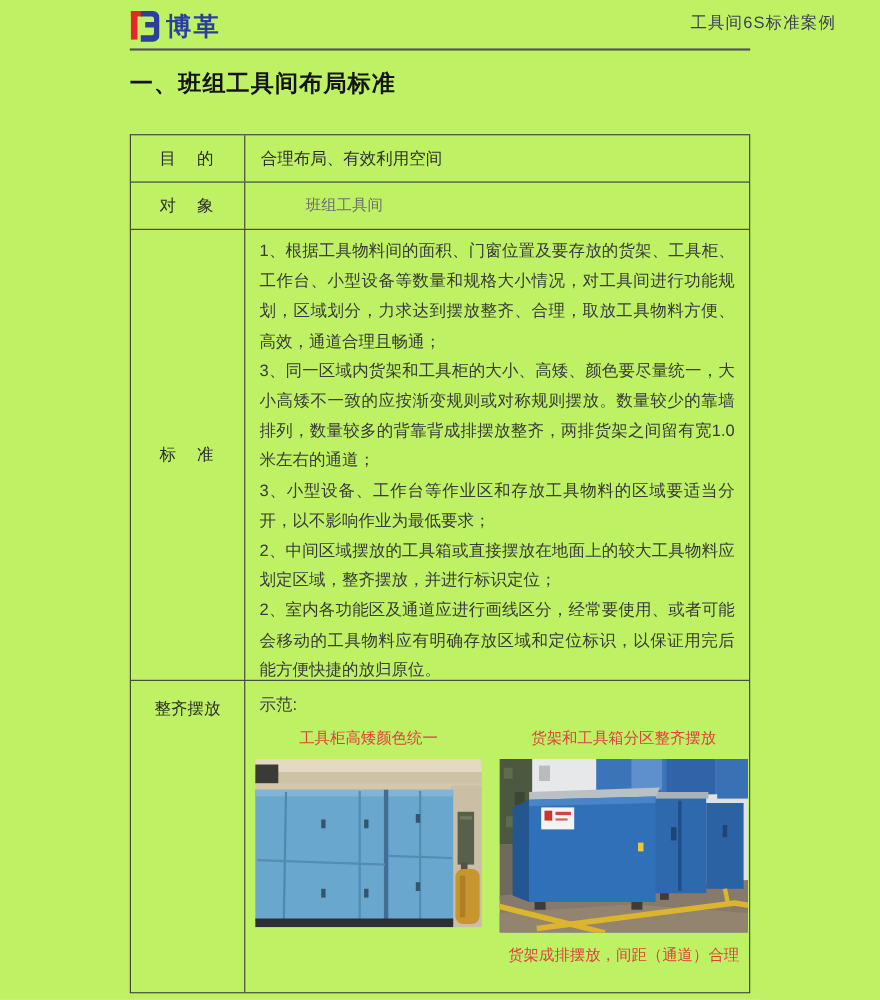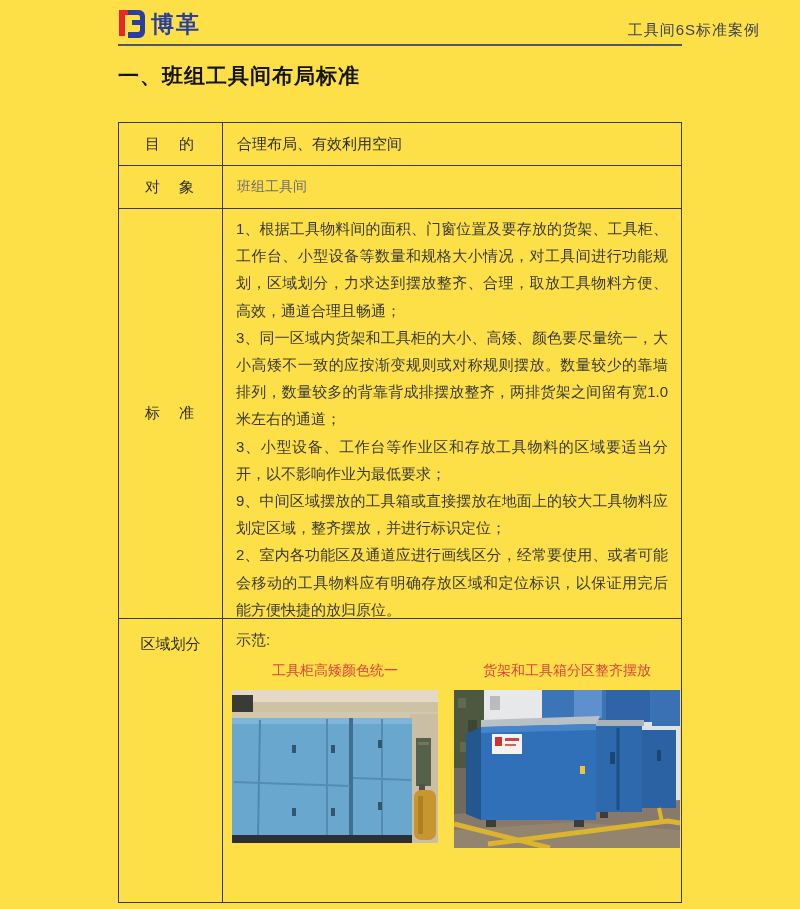--- a/index.html
+++ b/index.html
@@ -1,41 +1,41 @@
 <!DOCTYPE html>
 <html><head>
 <meta charset="utf-8">
 <style>
   * { margin:0; padding:0; box-sizing:border-box; }
   html,body { width:800px; height:909px; background:#ffffff;
     font-family:"Liberation Sans","DejaVu Sans",sans-serif; color:#2f2f2f; }
-  .page { position:relative; width:800px; height:909px; background:#fde047; overflow:hidden;text-decoration:underline; }
+  .page { position:relative; width:800px; height:909px; background:#bef264; overflow:hidden;text-decoration:underline; }
 
   
   .header-logo { position:absolute; left:118px; top:8px; display:flex; align-items:center; gap:6px; }
   .logo-mark { width:27px; height:32px; display:block; }
   .logo-text { font-size:23px; font-weight:bold; color:#2b3f9e; letter-spacing:2px; }
-  .doc-label { position:absolute; top:21px; right:40px; font-size:15px; color:#3d4254; letter-spacing:1px; }
+  .doc-label { position:absolute; top:11px; right:40px; font-size:15px; color:#3d4254; letter-spacing:1px; }
   .header-rule { position:absolute; left:118px; top:44px; width:564px; height:2px; background:#54565f; }
 
   
   .page-title { position:absolute; left:118px; top:62px; font-size:21px; font-weight:bold; color:#141414; letter-spacing:1px; }
 
   
   .doc-table { position:absolute; left:118px; top:122px; width:564px; border:1px solid #3b3b3b; }
   .t-row { display:flex; border-bottom:1px solid #3b3b3b; }
   .t-row:last-child { border-bottom:none; }
   .label-cell { width:104px; flex:0 0 104px; border-right:1px solid #3b3b3b;
     display:flex; align-items:center; justify-content:center;
     font-size:15px; color:#2c2c2c; letter-spacing:2px; text-align:right; }
   .value-cell { flex:1 1 auto; overflow:hidden; }
 
   .row-purpose { height:43px; }
   .row-purpose .value-cell { display:flex; align-items:center; padding:0 14px; font-size:15px; color:#2e2e2e; }
-  .row-target { height:43px; }
+  .row-target { height:43px;gap:41px; }
   .row-target .value-cell { display:flex; align-items:center; padding:0 14px;
     font-family:"Liberation Serif","DejaVu Serif",serif; font-size:14px; color:#6e6e6e; }
 
   .row-standard { height:410px; }
   .row-standard .value-cell { padding:6px 13px 0 13px; }
   .std-para { font-size:15px; line-height:27.2px; color:#3a3a3a; text-align:justify; }
 
   .row-method { height:283px; }
   .row-method .label-cell { align-items:flex-start; padding-top:16px; letter-spacing:0; }
   .row-method .value-cell { padding:12px 12px 0 13px; }
@@ -78,27 +78,27 @@
       <div class="label-cell">对　象</div>
       <div class="value-cell">班组工具间</div>
     </div>
 
     <div class="t-row row-standard">
       <div class="label-cell">标　准</div>
       <div class="value-cell">
         <p class="std-para">1、根据工具物料间的面积、门窗位置及要存放的货架、工具柜、工作台、小型设备等数量和规格大小情况，对工具间进行功能规划，区域划分，力求达到摆放整齐、合理，取放工具物料方便、高效，通道合理且畅通；</p>
         <p class="std-para">3、同一区域内货架和工具柜的大小、高矮、颜色要尽量统一，大小高矮不一致的应按渐变规则或对称规则摆放。数量较少的靠墙排列，数量较多的背靠背成排摆放整齐，两排货架之间留有宽1.0米左右的通道；</p>
         <p class="std-para">3、小型设备、工作台等作业区和存放工具物料的区域要适当分开，以不影响作业为最低要求；</p>
-        <p class="std-para">9、中间区域摆放的工具箱或直接摆放在地面上的较大工具物料应划定区域，整齐摆放，并进行标识定位；</p>
+        <p class="std-para">2、中间区域摆放的工具箱或直接摆放在地面上的较大工具物料应划定区域，整齐摆放，并进行标识定位；</p>
         <p class="std-para">2、室内各功能区及通道应进行画线区分，经常要使用、或者可能会移动的工具物料应有明确存放区域和定位标识，以保证用完后能方便快捷的放归原位。</p>
       </div>
     </div>
 
     <div class="t-row row-method">
-      <div class="label-cell">区域划分</div>
+      <div class="label-cell">整齐摆放</div>
       <div class="value-cell">
         <div class="demo-intro">示范:</div>
 
         <div class="figs">
 
           <div class="fig fig-left">
             <div class="cap cap-top">工具柜高矮颜色统一</div>
             <svg class="photo" width="206" height="153" viewBox="0 0 206 153">
               <rect width="206" height="153" fill="#d3c7ac"></rect>
               <rect width="206" height="12" fill="#e3d9c4"></rect>
@@ -171,20 +171,21 @@
               <rect x="126" y="76" width="5" height="8" fill="#ecc53b"></rect>
 
               <rect x="32" y="130" width="10" height="7" fill="#3c3c3c"></rect>
               <rect x="120" y="130" width="10" height="7" fill="#3c3c3c"></rect>
               <rect x="146" y="122" width="8" height="6" fill="#3c3c3c"></rect>
 
               <polyline points="0,134 96,158" stroke="#dcb52f" stroke-width="5" fill="none"></polyline>
               <polyline points="34,154 214,131 226,133" stroke="#dcb52f" stroke-width="5" fill="none"></polyline>
               <line x1="205" y1="118" x2="208" y2="132" stroke="#dcb52f" stroke-width="4"></line>
             </svg>
+            <div class="cap cap-bottom">货架成排摆放，间距（通道）合理</div>
           </div>
 
         </div>
       </div>
     </div>
 
   </div>
 </div>
 
 </body></html>

